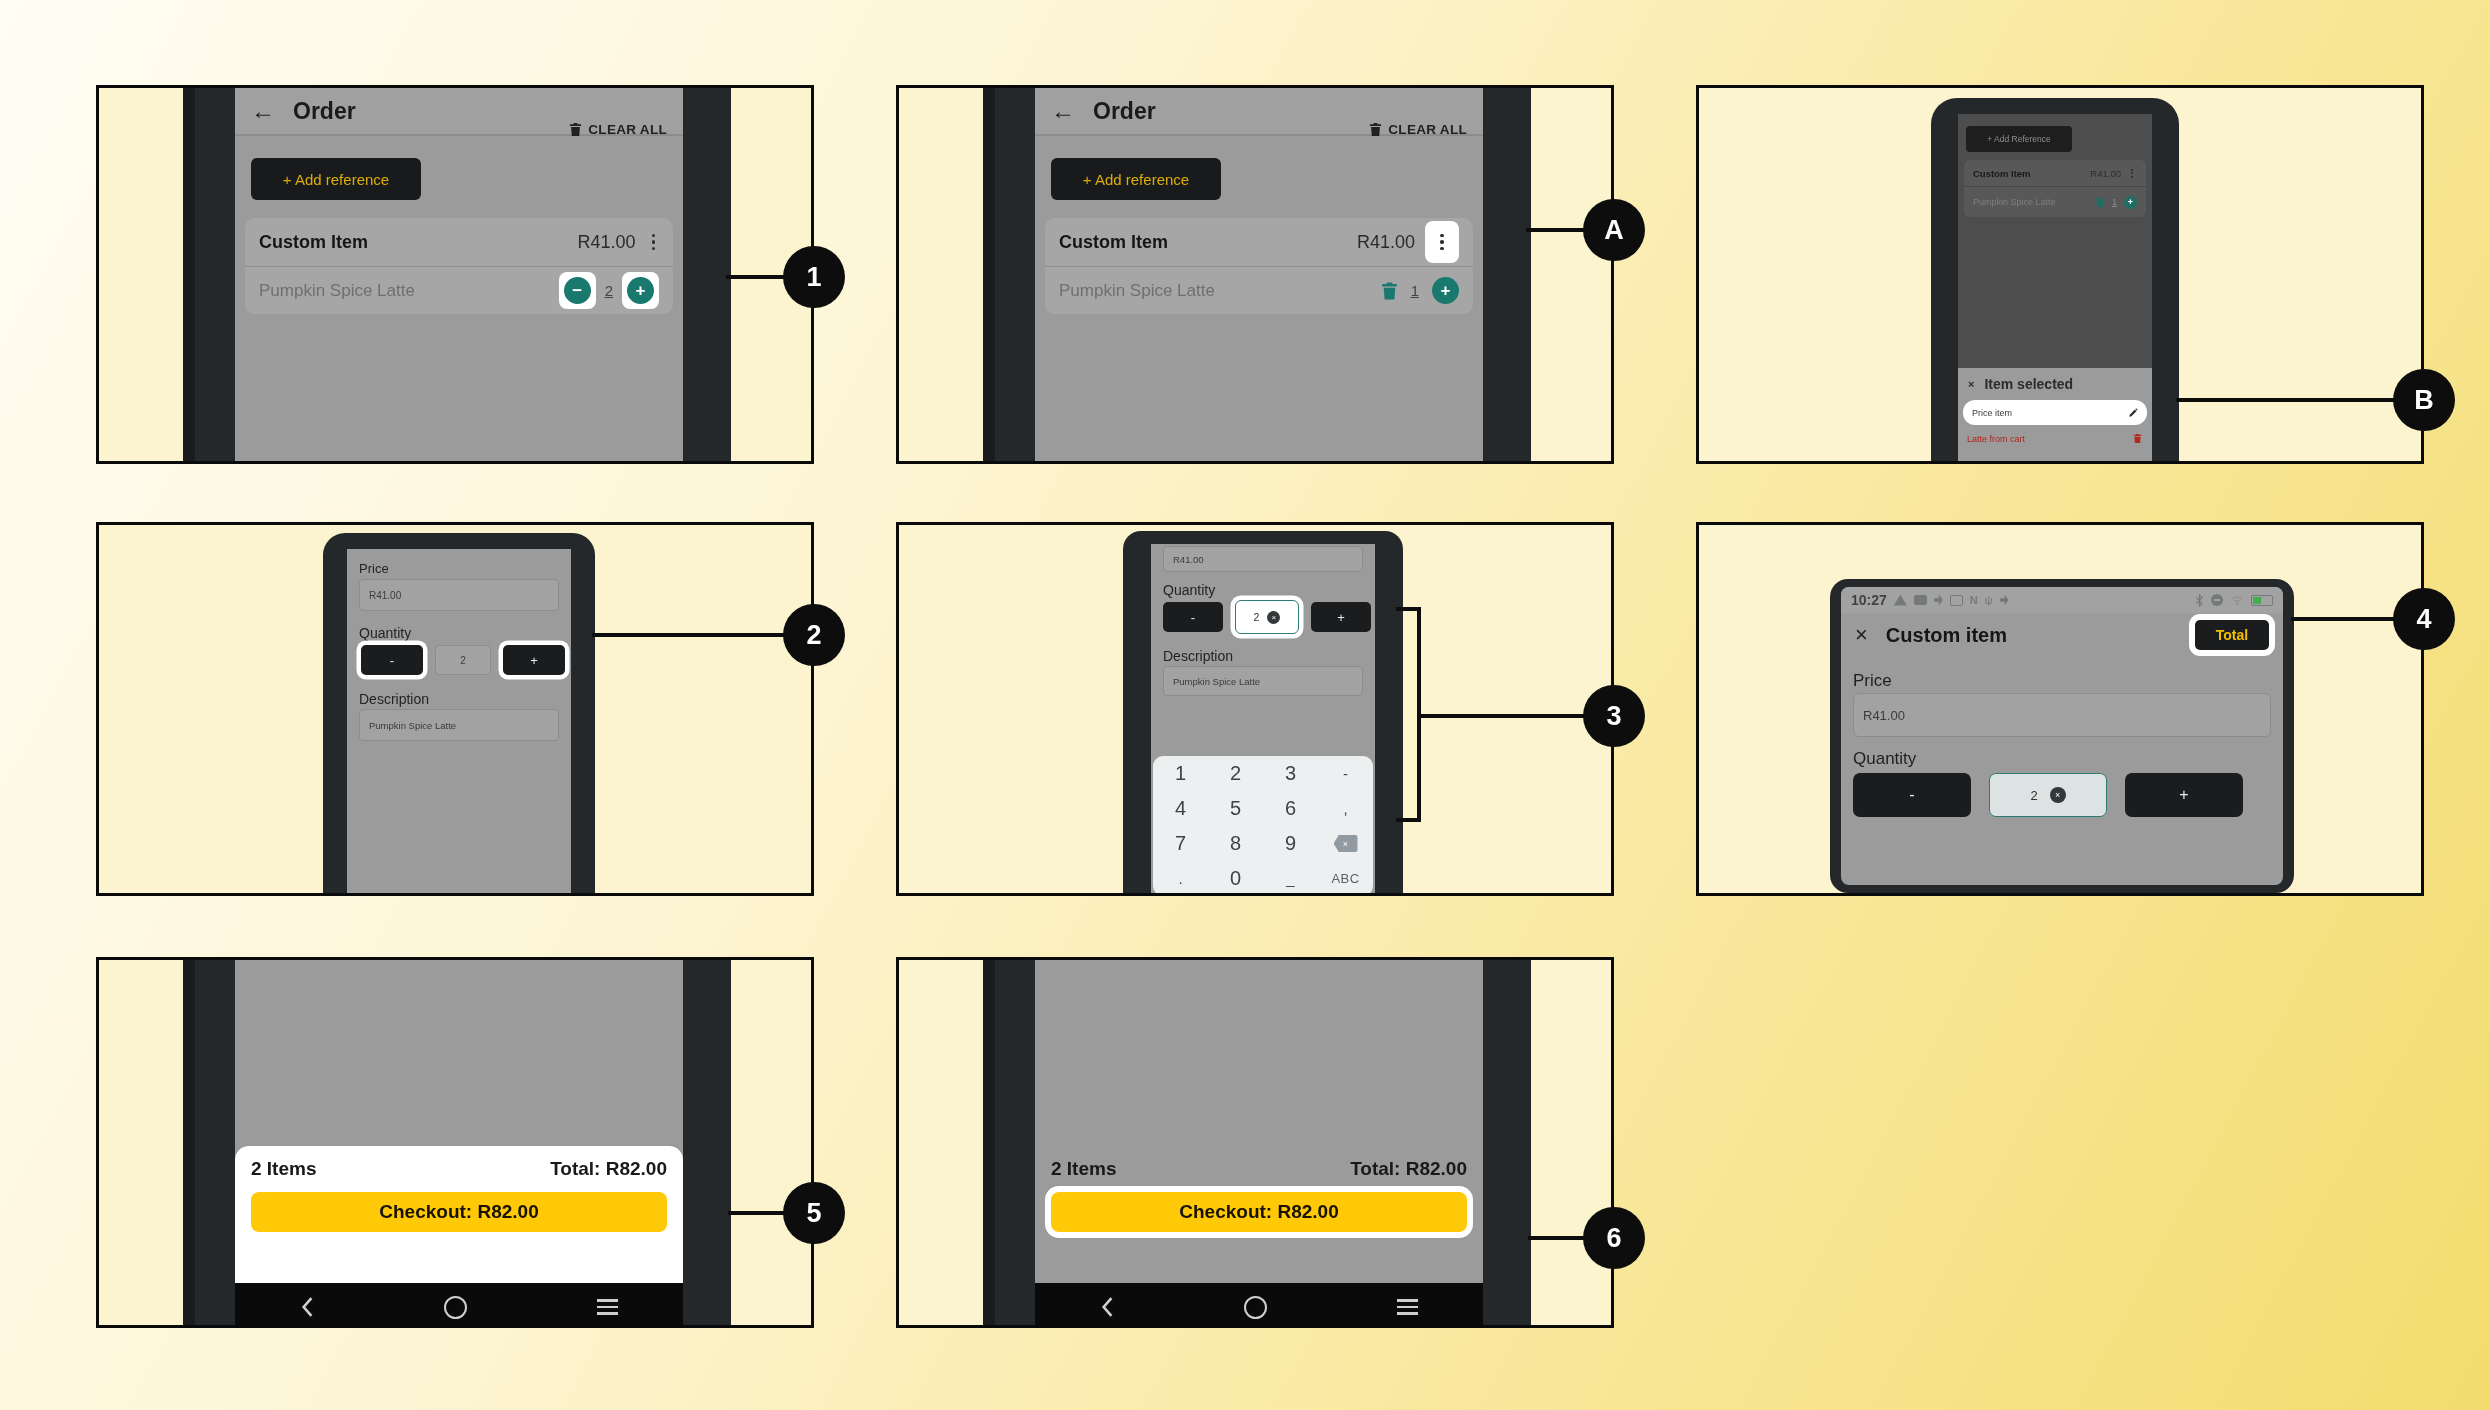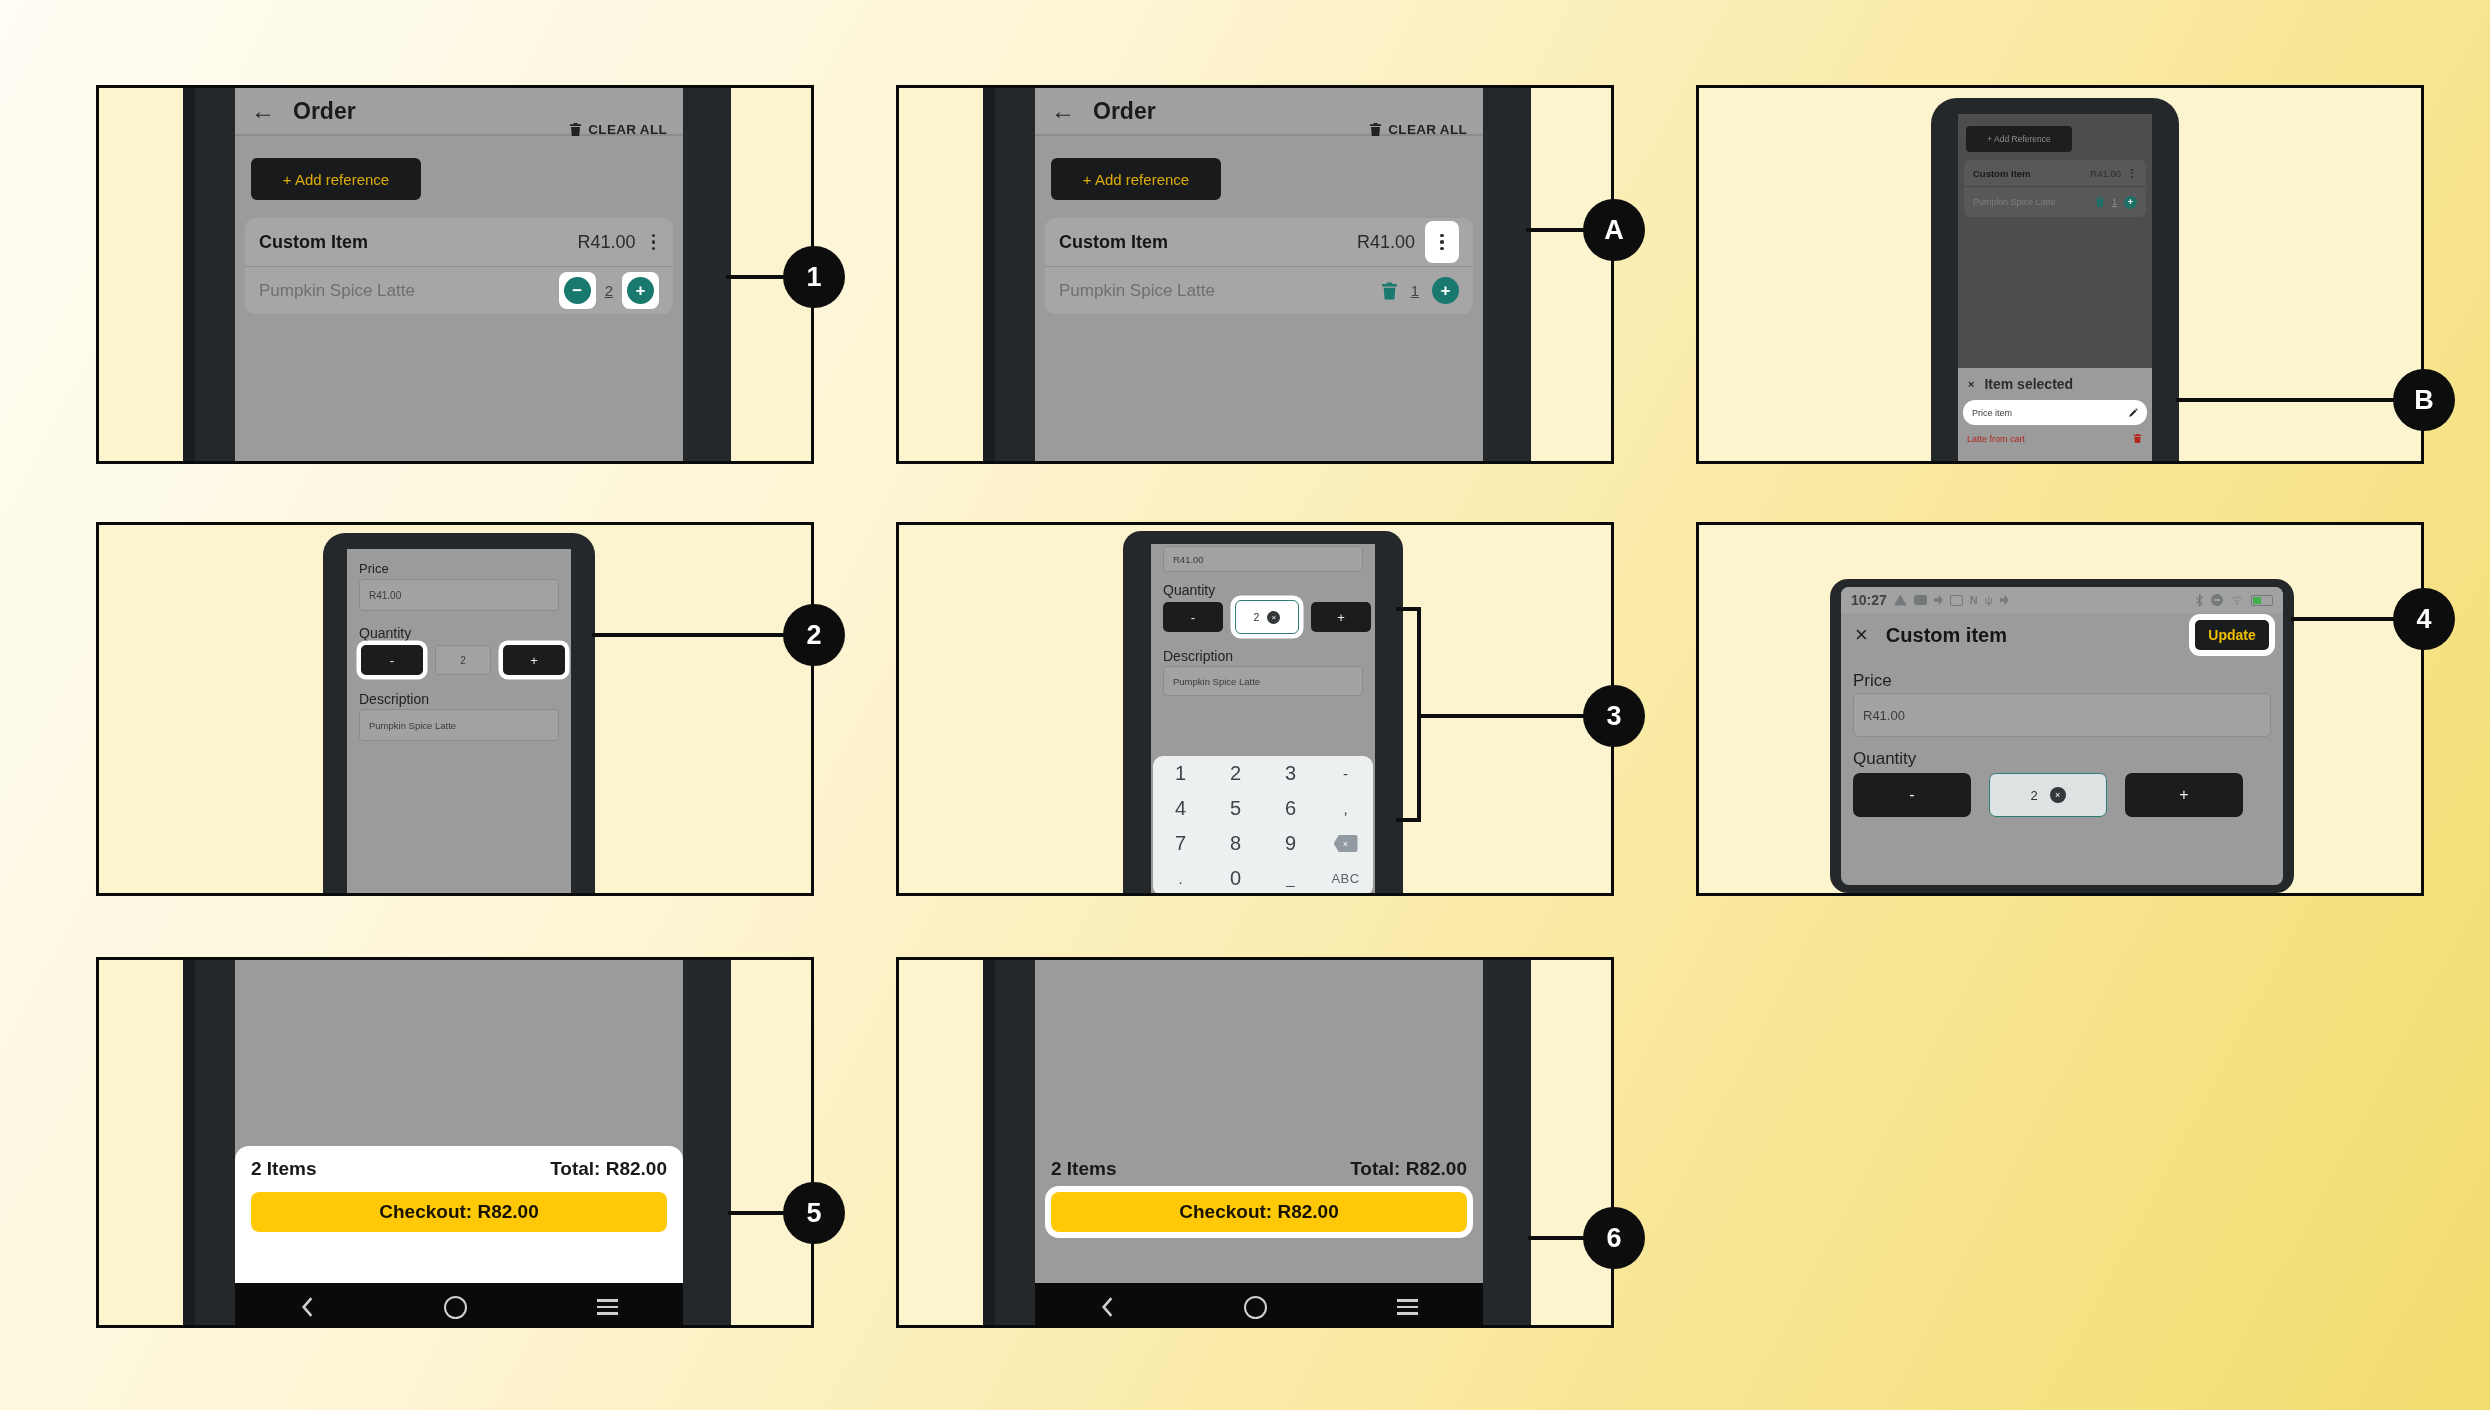--- a/index.html
+++ b/index.html
@@ -282,21 +282,21 @@
               <circle cx="7" cy="8.7" r="1.2" fill="#8a8f92"></circle>
             </svg>
           <span style="width:22px;height:11px;border:1.5px solid #74797c;border-radius:2px;display:inline-flex;padding:1px">
               <i style="width:45%;background:#3fae4d"></i>
             </span>
         </span>
       </div>
       <div style="position:absolute;left:0;right:0;top:26px;height:44px;display:flex;align-items:center;padding:0 14px">
         <span style="font-size:22px;color:#1d1d1d">×</span>
         <span style="font-size:20px;font-weight:bold;color:#161616;margin-left:18px">Custom item</span>
-        <span class="qbtn ring6" style="margin-left:auto;width:74px;height:30px;border-radius:5px;color:#f0c000;font-weight:bold;font-size:14px">Update</span>
+        <span class="qbtn ring6" style="margin-left:auto;width:74px;height:30px;border-radius:5px;color:#f0c000;font-weight:bold;font-size:14px">Total</span>
       </div>
       <div style="position:absolute;left:12px;top:84px;font-size:17px;color:#1f1f1f">Price</div>
       <div class="finput" style="position:absolute;left:12px;top:106px;width:418px;height:44px;font-size:13px;border-radius:6px">R41.00</div>
       <div style="position:absolute;left:12px;top:162px;font-size:17px;color:#1f1f1f">Quantity</div>
       <div class="qbtn" style="position:absolute;left:12px;top:186px;width:118px;height:44px;font-size:16px;border-radius:7px">-</div>
       <div style="position:absolute;left:148px;top:186px;width:118px;height:44px;background:#dde2e2;border:1.5px solid #2e7d74;border-radius:7px;display:flex;align-items:center;justify-content:center;gap:12px">
         <span style="font-size:13px;color:#333">2</span>
         <span class="clear-dot" style="width:16px;height:16px;font-size:9px">×</span>
       </div>
       <div class="qbtn" style="position:absolute;left:284px;top:186px;width:118px;height:44px;font-size:16px;border-radius:7px">+</div>

